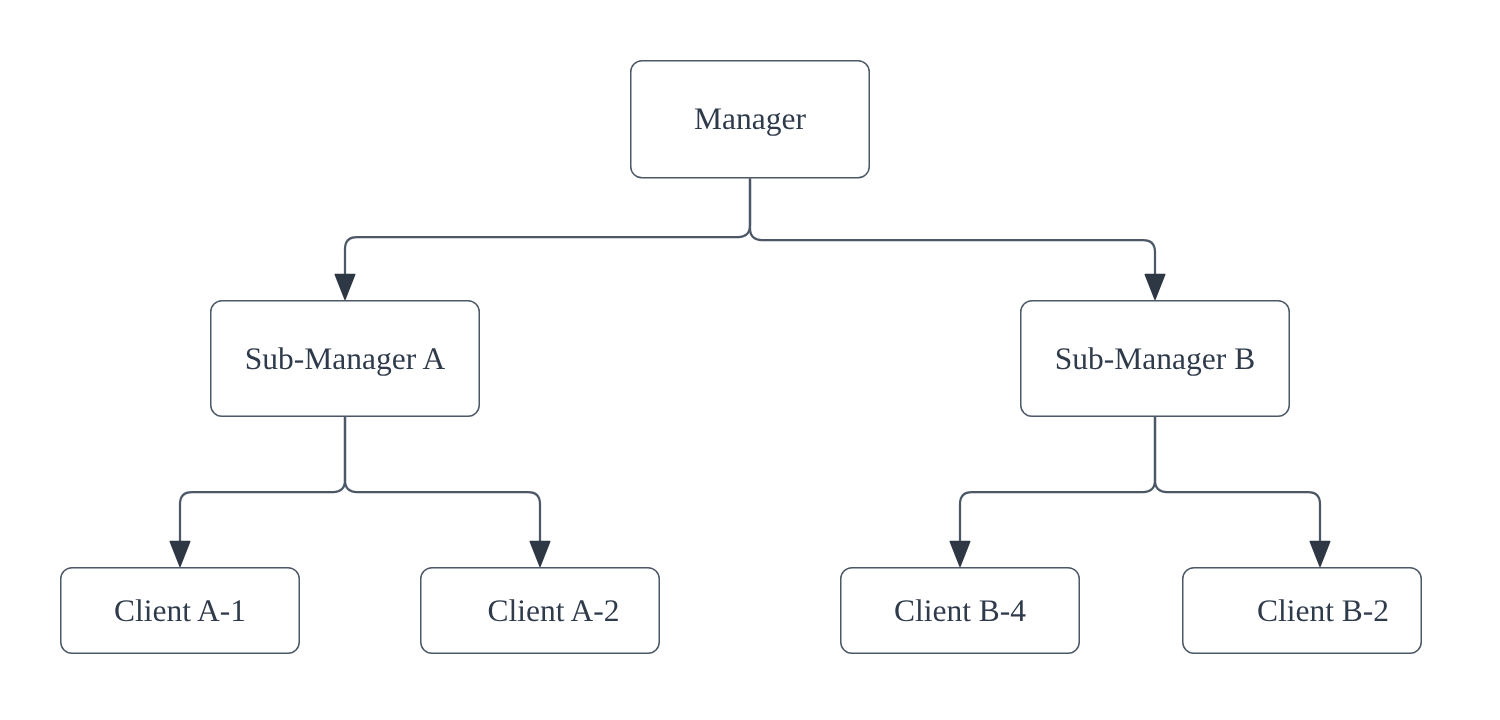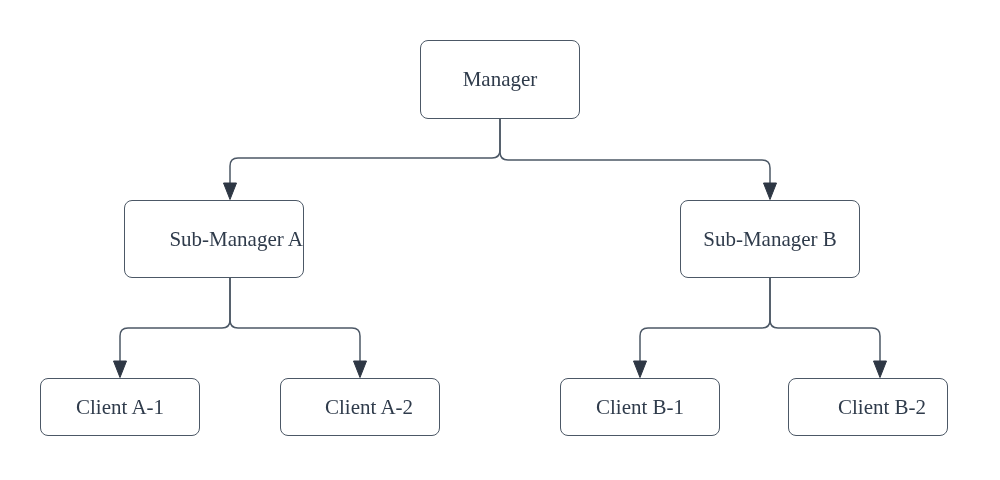--- a/index.html
+++ b/index.html
@@ -86,37 +86,37 @@
     <g>
       <path d="M770,278 L770,320 Q770,328 778,328 L872,328 Q880,328 880,336 L880,361"></path>
       <polygon points="880,377.5 873.5,361 886.5,361"></polygon>
     </g>
   </svg>
 
   <div class="node" style="left:420px; top:40px; width:160px; height:79px;">
     <span>Manager</span>
   </div>
 
-  <div class="node" style="left:124px; top:200px; width:180px; height:78px;justify-content:flex-end;">
+  <div class="node" style="left:140px; top:200px; width:180px; height:78px;">
     <span>Sub-Manager A</span>
   </div>
 
   <div class="node" style="left:680px; top:200px; width:180px; height:78px;justify-content:center;">
     <span>Sub-Manager B</span>
   </div>
 
   <div class="node" style="left:40px; top:378px; width:160px; height:58px;">
     <span>Client A-1</span>
   </div>
 
   <div class="node" style="left:280px; top:378px; width:160px; height:58px;padding-left:18px;">
     <span>Client A-2</span>
   </div>
 
   <div class="node" style="left:560px; top:378px; width:160px; height:58px;">
-    <span>Client B-1</span>
+    <span>Client B-4</span>
   </div>
 
   <div class="node" style="left:788px; top:378px; width:160px; height:58px;padding-left:28px;">
     <span>Client B-2</span>
   </div>
 
 </div>
 
 </body></html>

